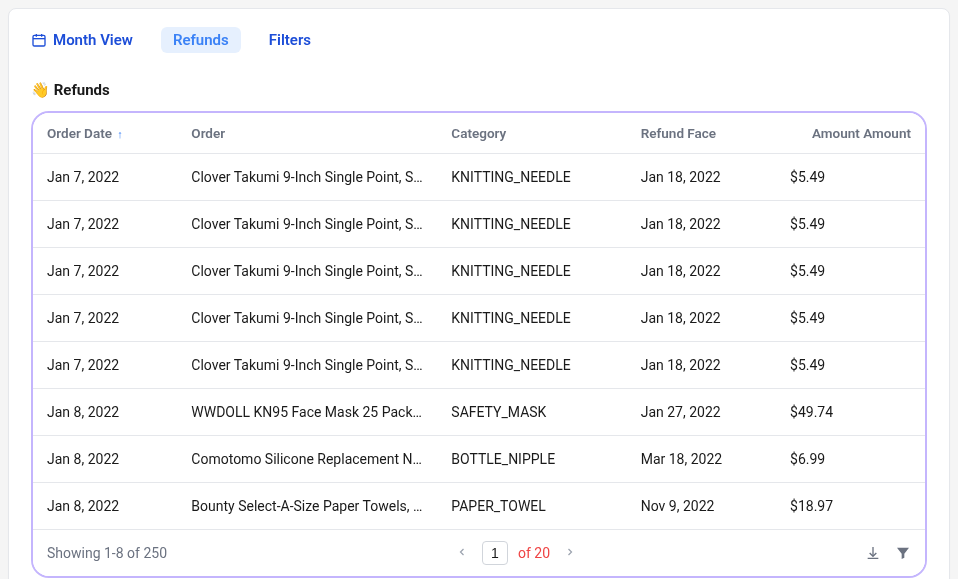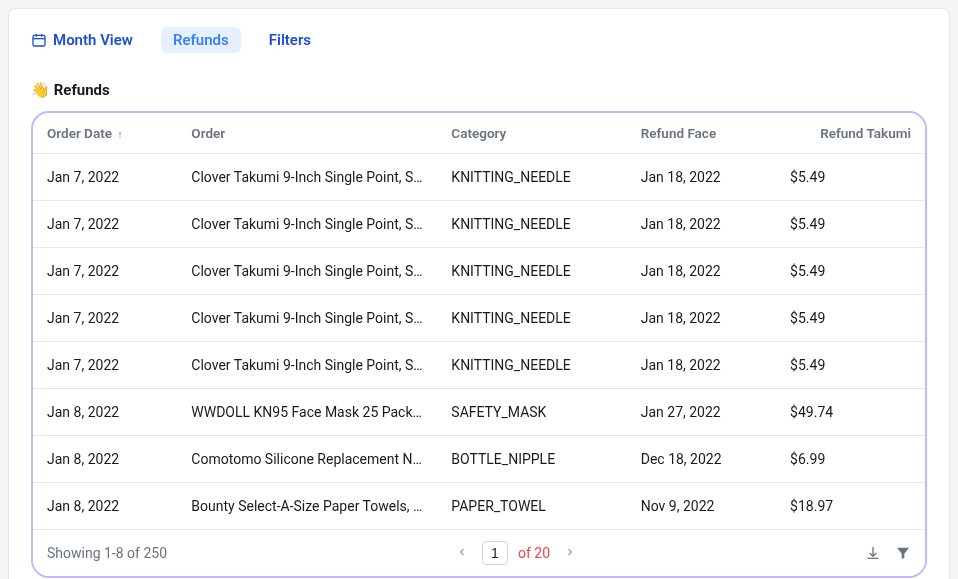--- a/index.html
+++ b/index.html
@@ -194,21 +194,21 @@
             <th class="col-title">
               <span>Order</span>
             </th>
             <th class="col-category">
               <span>Category</span>
             </th>
             <th class="col-refund-date">
               <span>Refund Face</span>
             </th>
             <th class="col-amount">
-              <span>Refund Takumi</span>
+              <span>Amount Amount</span>
             </th>
           </tr>
         </thead>
         <tbody id="table-body">
         <tr>
               <td class="col-order-date">Jan 7, 2022</td>
               <td class="col-title">Clover Takumi 9-Inch Single Point, Size ...</td>
               <td class="col-category">KNITTING_NEEDLE</td>
               <td class="col-refund-date">Jan 18, 2022</td>
               <td class="col-amount">$5.49</td>
@@ -245,21 +245,21 @@
               <td class="col-order-date">Jan 8, 2022</td>
               <td class="col-title">WWDOLL KN95 Face Mask 25 Pack, 5-...</td>
               <td class="col-category">SAFETY_MASK</td>
               <td class="col-refund-date">Jan 27, 2022</td>
               <td class="col-amount">$49.74</td>
             </tr>
             <tr>
               <td class="col-order-date">Jan 8, 2022</td>
               <td class="col-title">Comotomo Silicone Replacement Nippl...</td>
               <td class="col-category">BOTTLE_NIPPLE</td>
-              <td class="col-refund-date">Dec 18, 2022</td>
+              <td class="col-refund-date">Mar 18, 2022</td>
               <td class="col-amount">$6.99</td>
             </tr>
             <tr>
               <td class="col-order-date">Jan 8, 2022</td>
               <td class="col-title">Bounty Select-A-Size Paper Towels, 8 ...</td>
               <td class="col-category">PAPER_TOWEL</td>
               <td class="col-refund-date">Nov 9, 2022</td>
               <td class="col-amount">$18.97</td>
             </tr>
           </tbody>

